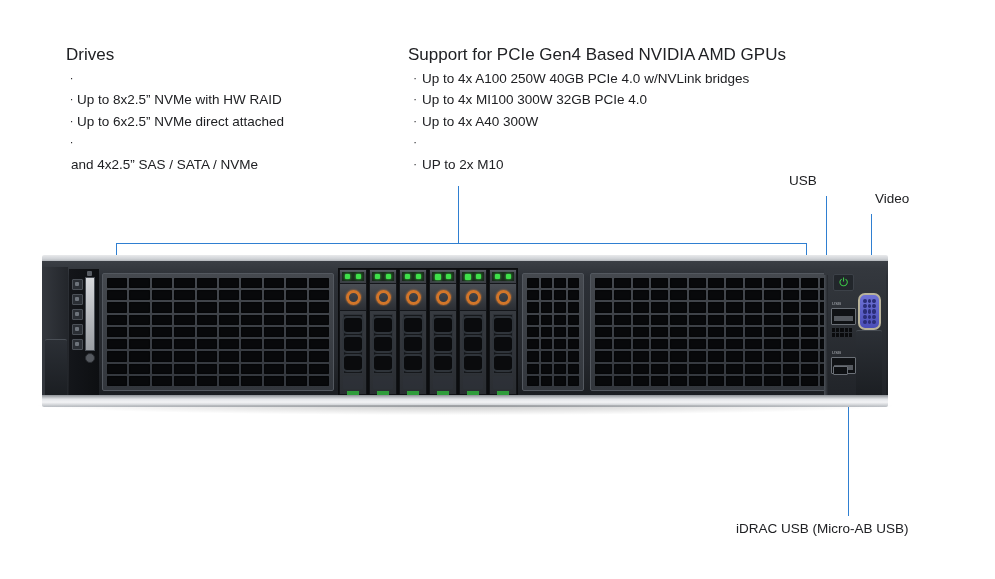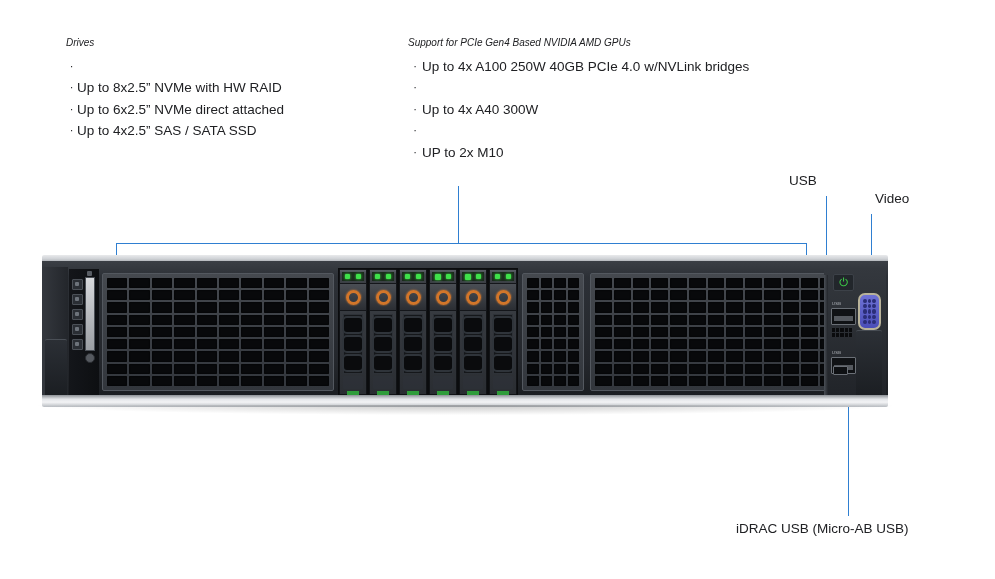--- a/index.html
+++ b/index.html
@@ -5,21 +5,21 @@
   html,body{margin:0;padding:0;}
   body{
     width:995px;height:579px;background:#ffffff;
     font-family:"Liberation Sans",sans-serif;
     color:#1d1d1d;position:relative;overflow:hidden;
   }
   .stage{position:absolute;inset:0;}
 
   
   .spec-block{position:absolute;font-size:13.5px;line-height:21.5px;color:#202124;}
-  .spec-head{font-size:10px;margin:0 0 2px 0;white-space:nowrap;font-style:italic;}
+  .spec-head{font-size:17px;margin:12px 0 2px 0;white-space:nowrap;}
   .spec-list{list-style:none;margin:0;padding:0;}
   .spec-list li{white-space:nowrap;display:flex;align-items:flex-start;}
   .bullet{display:inline-block;width:11px;flex:0 0 11px;text-align:center;
           font-size:11px;line-height:21.5px;color:#202124;}
   .bi-wide{width:14px;flex:0 0 14px;}
   .cont{white-space:nowrap;padding-left:5px;}
 
   .callout{position:absolute;font-size:13.5px;color:#202124;white-space:nowrap;}
 
   
@@ -137,34 +137,37 @@
       <li>
           <span class="bullet">·</span>
           <span>Up to 8x2.5” NVMe with HW RAID</span>
         </li>
       <li>
           <span class="bullet">·</span>
           <span>Up to 6x2.5” NVMe direct attached</span>
         </li>
       <li>
           <span class="bullet">·</span>
-          <span>Up to 4x2.5” SAS / SATA SSD</span>
+        </li>
+      <li>
+          <span class="cont">and 4x2.5” SAS / SATA / NVMe</span>
         </li>
     </ul>
   </div>
 
   <div class="spec-block" style="left:408px;top:32px;">
     <div class="spec-head">Support for PCIe Gen4 Based NVIDIA AMD GPUs</div>
     <ul class="spec-list">
       <li>
           <span class="bullet bi-wide">·</span>
           <span>Up to 4x A100 250W 40GB PCIe 4.0 w/NVLink bridges</span>
         </li>
       <li>
           <span class="bullet bi-wide">·</span>
+          <span>Up to 4x MI100 300W 32GB PCIe 4.0</span>
         </li>
       <li>
           <span class="bullet bi-wide">·</span>
           <span>Up to 4x A40 300W</span>
         </li>
       <li>
           <span class="bullet bi-wide">·</span>
         </li>
       <li>
           <span class="bullet bi-wide">·</span>

